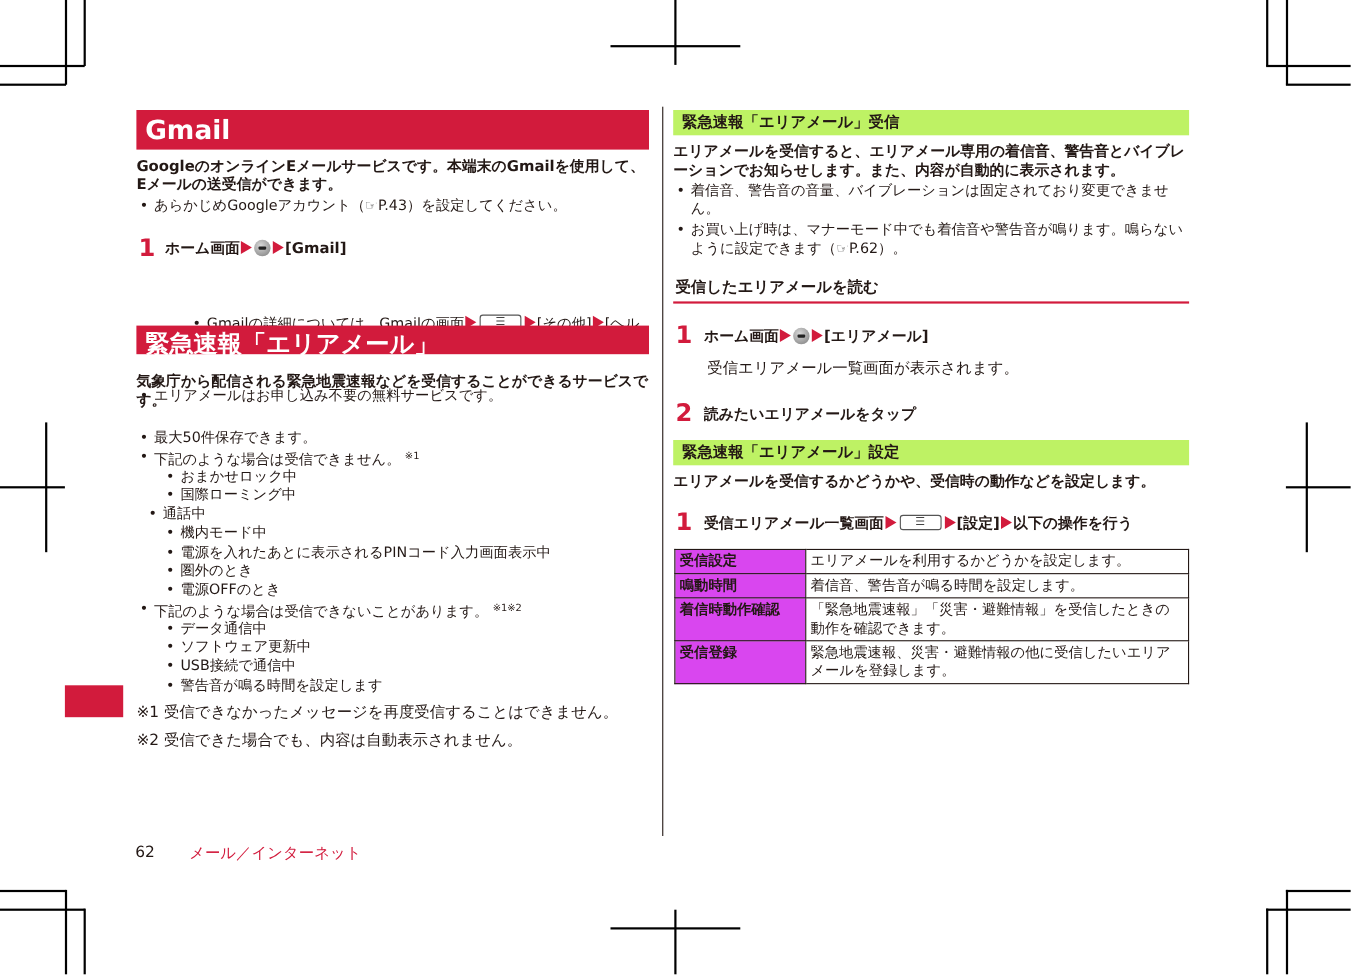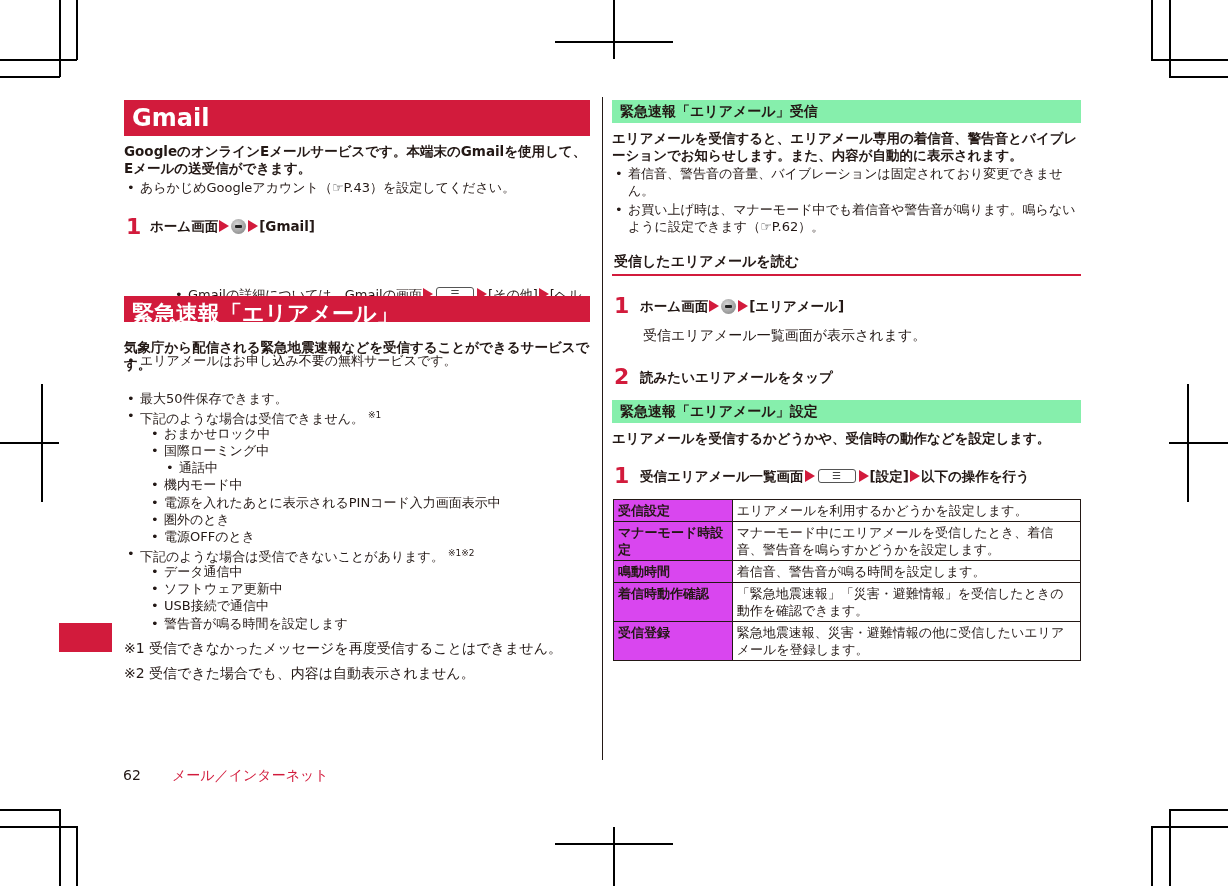--- a/index.html
+++ b/index.html
@@ -22,21 +22,21 @@
          border-left:10px solid #d21b3c; margin:0 1px; vertical-align:-1px; }
   .roundbtn { display:inline-block; width:15px; height:15px; border-radius:50%;
               background:radial-gradient(circle at 40% 35%, #d8d8d8, #7a7a7a); vertical-align:-3px; position:relative; margin:0 1px; }
   .roundbtn::after { content:""; position:absolute; left:4px; top:6px; width:7px; height:3px; background:#222; border-radius:1px; }
   .menukey { display:inline-block; width:36px; height:12px; border:1px solid #555; border-radius:3px; vertical-align:-2px;
              position:relative; margin:0 2px; background:#fff; }
   .menukey::after { content:"☰"; position:absolute; left:0; right:0; top:-3px; text-align:center; font-size:10px; color:#444; }
   .note { position:absolute; font-size:14px; line-height:17px; white-space:nowrap; }
 
   
-  .h2bar { position:absolute; background:#86efac; font-weight:bold; font-size:14px; line-height:22px;text-align:center; }
+  .h2bar { position:absolute; background:#bef264; font-weight:bold; font-size:14px; line-height:22px;text-align:center; }
   .h2bar span { position:absolute; left:8px; top:0; }
   .h3 { position:absolute; font-weight:bold; font-size:14px; line-height:20px; }
   .h3line { position:absolute; height:2px; background:#d21b3c; }
 
   table.settings { position:absolute; border-collapse:collapse; font-size:13px; line-height:17px; }
   table.settings td { border:1.5px solid #231815; vertical-align:top; padding:2px 4px; }
   table.settings td.k { background:#d946ef; font-weight:bold; width:110px; }
   table.settings td.v { width:340px; }
 
   .pageno { position:absolute; font-size:14px; }
@@ -101,21 +101,21 @@
 </div>
 <div class="lead" style="left:124px;top:339px;width:470px;">気象庁から配信される緊急地震速報などを受信することができるサービスです。</div>
 
 <div class="bul" style="left:124px;top:352px;white-space:nowrap;">エリアメールはお申し込み不要の無料サービスです。</div>
 <div class="bul" style="left:124px;top:390px;white-space:nowrap;">最大50件保存できます。</div>
 <div class="bul" style="left:124px;top:407px;white-space:nowrap;">
   <span>下記のような場合は受信できません。</span><span class="sup">※1</span>
 </div>
 <div class="bul" style="left:148px;top:425px;white-space:nowrap;">おまかせロック中</div>
 <div class="bul" style="left:148px;top:442px;white-space:nowrap;">国際ローミング中</div>
-<div class="bul" style="left:163px;top:459px;white-space:nowrap;">通話中</div>
+<div class="bul" style="left:132px;top:459px;white-space:nowrap;">通話中</div>
 <div class="bul" style="left:148px;top:476px;white-space:nowrap;">機内モード中</div>
 <div class="bul" style="left:148px;top:494px;white-space:nowrap;">電源を入れたあとに表示されるPINコード入力画面表示中</div>
 <div class="bul" style="left:148px;top:511px;white-space:nowrap;">圏外のとき</div>
 <div class="bul" style="left:148px;top:528px;white-space:nowrap;">電源OFFのとき</div>
 <div class="bul" style="left:124px;top:545px;white-space:nowrap;">
   <span>下記のような場合は受信できないことがあります。</span><span class="sup">※1※2</span>
 </div>
 <div class="bul" style="left:148px;top:563px;white-space:nowrap;">データ通信中</div>
 <div class="bul" style="left:148px;top:580px;white-space:nowrap;">ソフトウェア更新中</div>
 <div class="bul" style="left:148px;top:597px;white-space:nowrap;">USB接続で通信中</div>
@@ -158,24 +158,20 @@
   <span>受信エリアメール一覧画面</span><span class="tri"></span><span class="menukey"></span><span class="tri"></span><span>[設定]</span><span class="tri"></span><span>以下の操作を行う</span>
 </div>
 
 <table class="settings" style="left:613px;top:499px;width:468px;">
   <tbody>
       <tr>
     <td class="k">受信設定</td>
     <td class="v">エリアメールを利用するかどうかを設定します。</td>
   </tr>
   <tr>
-    <td class="k">マナーモード時設定</td>
-    <td class="v">マナーモード中にエリアメールを受信したとき、着信音、警告音を鳴らすかどうかを設定します。</td>
-  </tr>
-  <tr>
     <td class="k">鳴動時間</td>
     <td class="v">着信音、警告音が鳴る時間を設定します。</td>
   </tr>
   <tr>
     <td class="k">着信時動作確認</td>
     <td class="v">「緊急地震速報」「災害・避難情報」を受信したときの動作を確認できます。</td>
   </tr>
   <tr>
     <td class="k">受信登録</td>
     <td class="v">緊急地震速報、災害・避難情報の他に受信したいエリアメールを登録します。</td>

